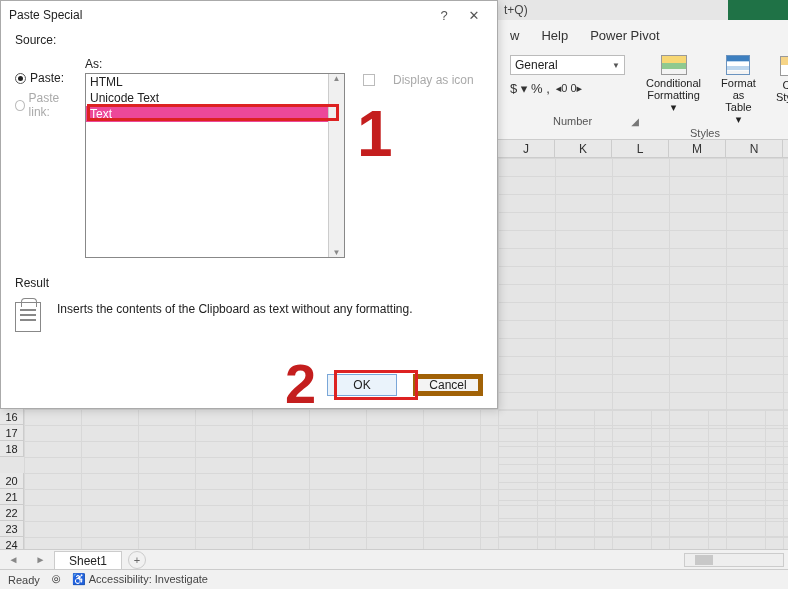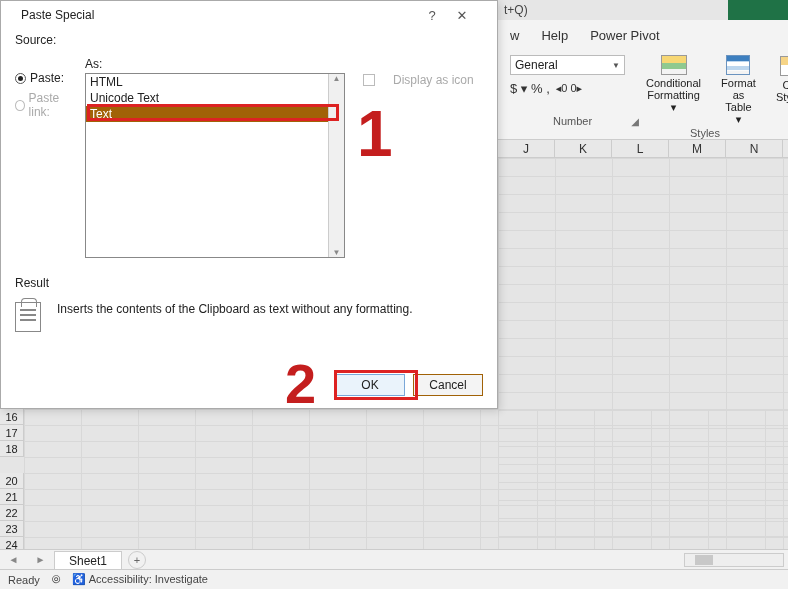--- a/index.html
+++ b/index.html
@@ -46,55 +46,55 @@
   .sheet-tab { background:#fff; border:1px solid #ccc; border-bottom:none; padding:2px 14px 1px; font-size:12px; }
   .sheet-add { width:18px;height:18px;border:1px solid #ccc;border-radius:50%;margin-left:6px;display:flex;align-items:center;justify-content:center;font-size:11px;color:#666; }
   .hscroll { position:absolute; right:4px; bottom:22px; width:100px; height:14px; background:#eee; border:1px solid #ccc; }
   .hscroll-thumb{position:absolute;left:10px;top:1px;width:18px;height:10px;background:#c8c8c8;}
 
   
   .status-bar { position:absolute; left:0; right:0; bottom:0; height:20px; background:#f1f1f1; border-top:1px solid #ccc; display:flex; align-items:center; gap:12px; padding-left:8px; font-size:11px; color:#444; }
 
   
   .dialog { position:absolute; top:0; left:0; width:498px; height:409px; background:#fff; border:1px solid #aaa; box-shadow:2px 2px 8px rgba(0,0,0,.15); }
-  .dlg-title { height:28px; display:flex; align-items:center; padding:0 20px; font-size:12px; }
+  .dlg-title { height:28px; display:flex; align-items:center; padding:0 8px; font-size:12px; }
   .dlg-title .spacer{flex:1;}
   .dlg-title .qmark,.dlg-title .close{ width:30px;text-align:center;font-size:13px;color:#555;cursor:default;}
   .dlg-body { padding:4px 14px 10px; }
   .src-label{font-size:12px;margin-bottom:10px;display:block;}
   .main-row{display:flex;gap:10px;}
   .left-col{width:60px; padding-top:14px; font-size:12px;}
   .radio-row{display:flex;align-items:center;gap:4px;margin-bottom:6px;}
   .radio{width:11px;height:11px;border:1px solid #555;border-radius:50%;display:inline-flex;align-items:center;justify-content:center;}
   .radio.sel::after{content:"";width:5px;height:5px;background:#222;border-radius:50%;}
   .radio.dis{border-color:#bbb;}
   .dis-text{color:#aaa;}
   .mid-col{flex:1;}
   .as-label{font-size:12px;margin-bottom:2px;display:block;}
   .listbox{width:260px;height:185px;border:1px solid #888;background:#fff;position:relative;overflow:hidden;}
   .list-item{padding:1px 4px;font-size:12px;}
-  .list-item.sel{background:#a16207;color:#fff;}
+  .list-item.sel{background:#ec4899;color:#fff;}
   .list-scroll{position:absolute;right:0;top:0;bottom:0;width:16px;background:#f0f0f0;border-left:1px solid #ccc;}
   .list-scroll::before{content:"▲";position:absolute;top:0;left:0;right:0;text-align:center;font-size:8px;color:#888;}
   .list-scroll::after{content:"▼";position:absolute;bottom:0;left:0;right:0;text-align:center;font-size:8px;color:#888;}
   .red-box-1{position:absolute;top:30px;left:1px;width:252px;height:17px;border:3px solid #d22; pointer-events:none;}
   .right-col{width:120px;padding-top:16px;}
   .chk-row{display:flex;align-items:center;gap:18px;color:#aaa;font-size:12px;}
   .chk{width:12px;height:12px;border:1px solid #bbb;}
   .annot{position:absolute;font-weight:700;color:#c41e1e;font-family:Arial,sans-serif;}
   .annot1{top:96px;left:356px;font-size:64px;}
   .annot2{top:350px;left:284px;font-size:56px;}
   .result-label{font-size:12px;margin-top:18px;}
   .result-row{display:flex;gap:16px;align-items:flex-start;margin-top:8px;}
   .clip-icon{width:26px;height:30px;border:1px solid #888;position:relative;background:#fff;margin-top:4px;}
   .clip-icon::before{content:"";position:absolute;top:-5px;left:5px;width:14px;height:8px;border:1px solid #888;border-bottom:none;border-radius:4px 4px 0 0;}
   .clip-icon::after{content:"";position:absolute;left:4px;right:4px;top:6px;height:2px;background:#888;box-shadow:0 5px 0 #888,0 10px 0 #888;}
   .result-desc{font-size:12px;padding-top:4px;}
-  .btn-row{position:absolute;bottom:12px;right:14px;display:flex;gap:8px;}
-  .btn{width:70px;height:22px;border:1px solid #a16207;background:#f4f4f4;font-size:12px;display:flex;align-items:center;justify-content:center;}
+  .btn-row{position:absolute;bottom:12px;right:14px;display:flex;gap:16px;}
+  .btn{width:70px;height:22px;border:5px solid #a16207;background:#f4f4f4;font-size:12px;display:flex;align-items:center;justify-content:center;}
   .btn.ok{background:#eaf3fb;border:1px solid #7aa7d8;}
   .red-box-2{position:absolute;bottom:8px;left:333px;width:84px;height:30px;border:3px solid #d22;pointer-events:none;}
 
   
   .tri{font-size:8px;color:#555;}
   .cond-ico{background:linear-gradient(#f7d774,#f7d774) 0 0/100% 40% no-repeat,
             linear-gradient(#8fc98f,#8fc98f) 0 60%/100% 40% no-repeat;
             width:26px;height:20px;border:1px solid #999;}
   .tbl-ico{width:24px;height:20px;background:
     linear-gradient(#3d7fbf,#3d7fbf) 0 0/100% 30% no-repeat,

